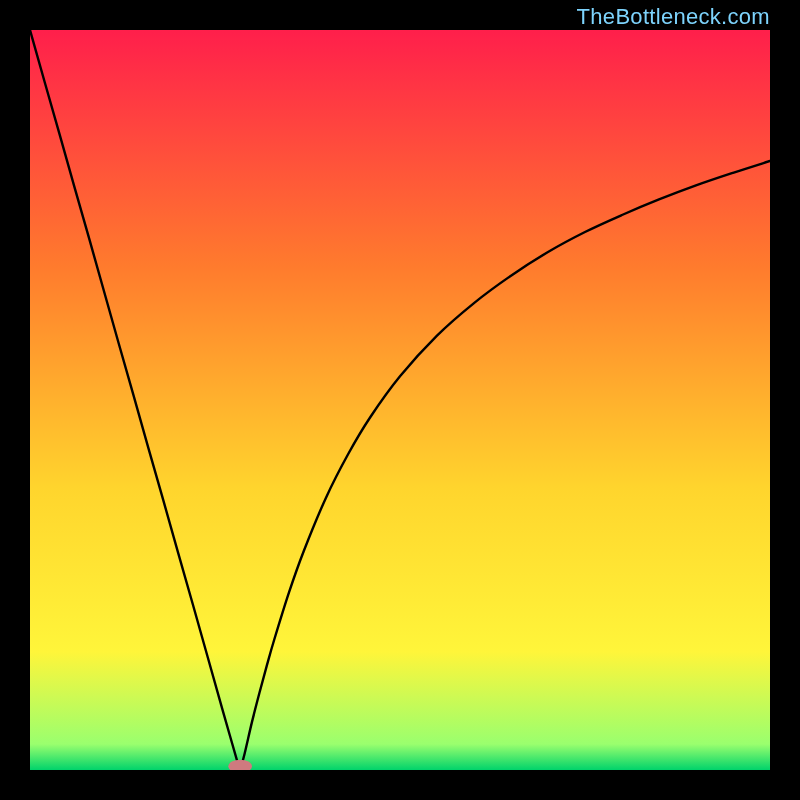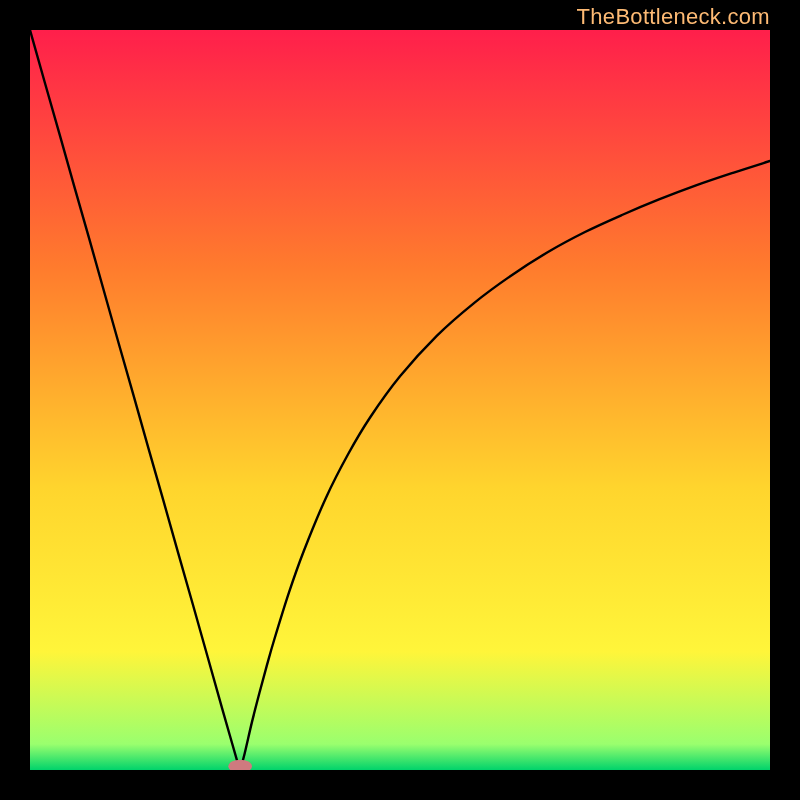--- a/index.html
+++ b/index.html
@@ -22,21 +22,21 @@
     top: 30px;
     left: 30px;
     width: 740px;
     height: 740px;
     overflow: hidden;
   }
   .watermark {
     position: absolute;
     top: 4px;
     right: 30px;
-    color: #fdba74;
+    color: #7dd3fc;
     font-size: 22px;
     font-weight: 500;
     letter-spacing: 0.3px;
   }
 </style>
 </head>
 <body>
 
 <div class="frame">
   <div class="watermark">TheBottleneck.com</div>

